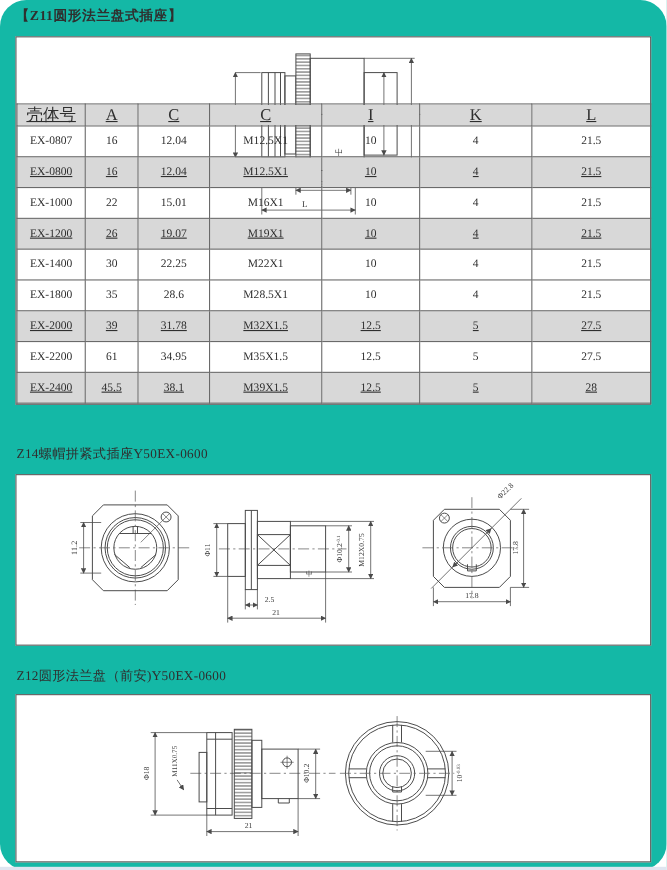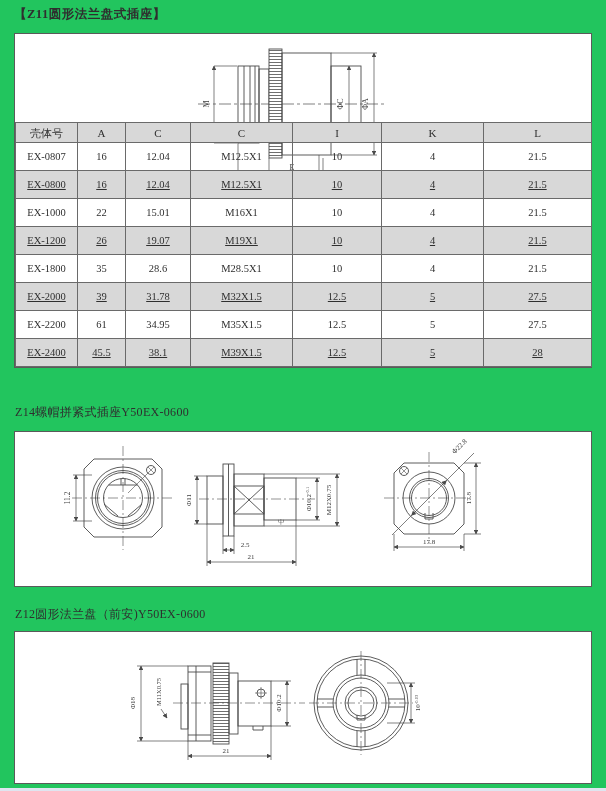--- a/index.html
+++ b/index.html
@@ -1,34 +1,34 @@
 <!DOCTYPE html>
 <html><head>
 <meta charset="utf-8">
 <style>
   * { margin:0; padding:0; box-sizing:border-box; }
   html,body { width:606px; height:791px; background:#ffffff; overflow:hidden;
     font-family:"Liberation Serif","DejaVu Serif",serif; color:#2f2f2f; }
   .abs { position:absolute; }
-  #page { position:relative; width:606px; height:791px; background:#22c55e; }
+  #page { position:relative; width:606px; height:791px; background:#14b8a6;border-radius:24px; }
   .doc-title { left:14px; top:6px; font-size:12.5px; font-weight:600; letter-spacing:.5px; }
   .caption { left:15px; font-size:12px; letter-spacing:.3px;text-align:center; }
   .frame { border:1px solid #5a5a5a; background:#fff; }
   #box1 { left:14px; top:33px; width:578px; height:335px; }
   #box2 { left:14px; top:431px; width:578px; height:156px; }
   #box3 { left:14px; top:631px; width:578px; height:153px; }
   #cap2 { top:404px; }
   #cap3 { top:606px; }
   svg { display:block; }
   svg text { font-family:"Liberation Serif","DejaVu Serif",serif; fill:#3a3a3a; }
   table.dims { position:absolute; left:0; right:0; bottom:0; width:100%;
     border-collapse:collapse; table-layout:fixed; font-size:10.5px; }
   table.dims th, table.dims td { border:1px solid #6a6a6a; text-align:center;
     font-weight:normal; padding:0; line-height:12px; overflow:hidden; white-space:nowrap; }
-  table.dims thead th { height:20px; background:#d8d8d8; font-size:11px; }
+  table.dims thead th { height:20px; background:#d8d8d8; font-size:15px;text-decoration:underline; }
   table.dims tbody tr { height:28px; }
   table.dims tbody tr.alt { background:#d8d8d8;text-decoration:underline; }
   #bottom-strip { left:0; bottom:0; width:606px; height:3px; background:#dfe5f0; }
 </style>
 </head>
 <body>
 
 <div id="page">
 
   <div class="abs doc-title">【Z11圆形法兰盘式插座】</div>
@@ -145,20 +145,29 @@
           <tr class="alt">
             <td>EX-1200</td>
             <td>26</td>
             <td>19.07</td>
             <td>M19X1</td>
             <td>10</td>
             <td>4</td>
             <td>21.5</td>
           </tr>
           <tr>
+            <td>EX-1400</td>
+            <td>30</td>
+            <td>22.25</td>
+            <td>M22X1</td>
+            <td>10</td>
+            <td>4</td>
+            <td>21.5</td>
+          </tr>
+          <tr>
             <td>EX-1800</td>
             <td>35</td>
             <td>28.6</td>
             <td>M28.5X1</td>
             <td>10</td>
             <td>4</td>
             <td>21.5</td>
           </tr>
           <tr class="alt">
             <td>EX-2000</td>

